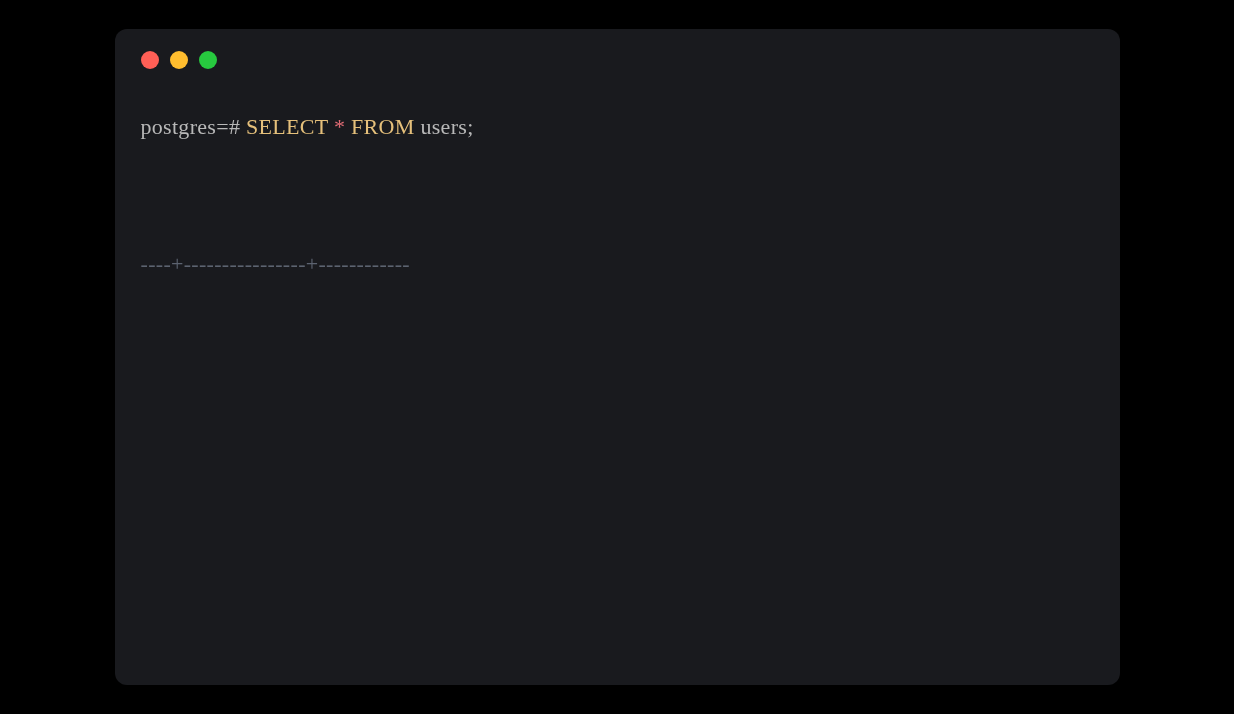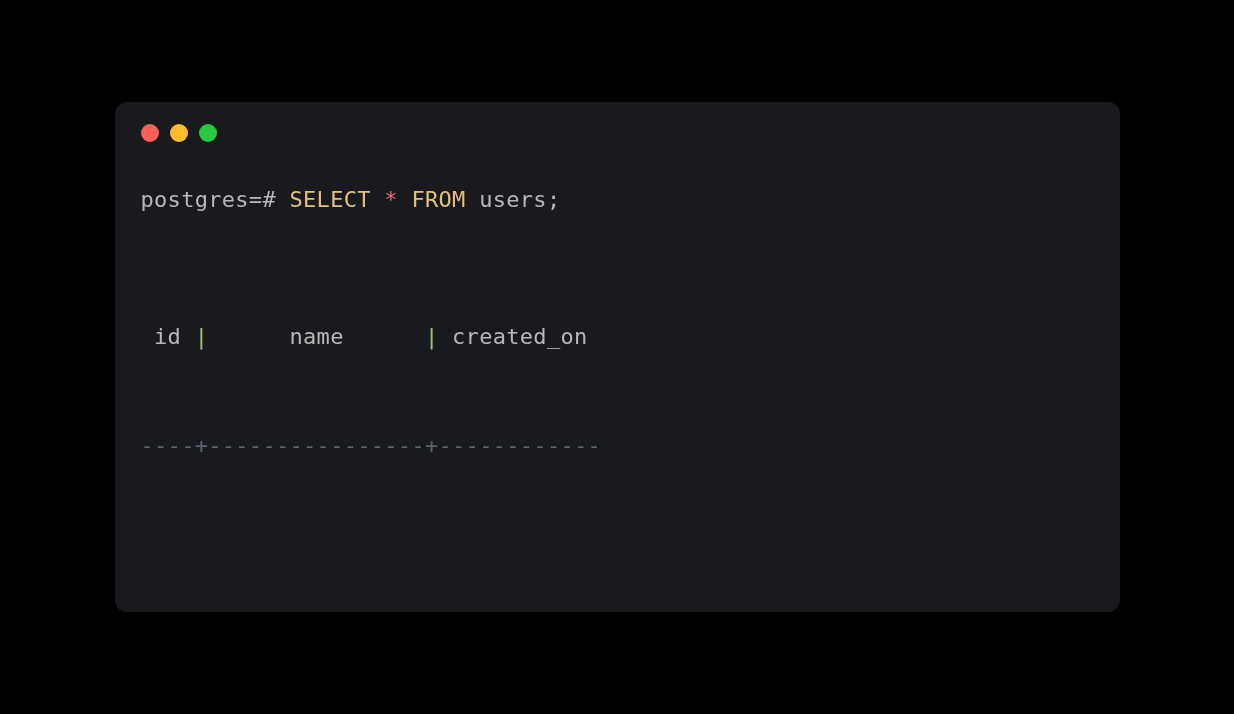--- a/index.html
+++ b/index.html
@@ -15,23 +15,24 @@
       display: flex;
       align-items: center;
       justify-content: center;
       font-family: 'SF Mono', 'Monaco', 'Menlo', 'Consolas', monospace;
     }
 
     .terminal-window {
       background-color: #191a1e;
       border-radius: 12px;
       width: 1005px;
-      height: 510px;
+      height: 656px;
       box-shadow: 0 20px 60px rgba(0, 0, 0, 0.5);
       overflow: hidden;
+      font-family: Liberation Serif, serif;
     }
 
     .window-controls {
       display: flex;
       gap: 11px;
       padding: 22px 26px 0 26px;
     }
 
     .window-dot {
       width: 18px;
@@ -106,21 +107,20 @@
   <div class="window-controls">
     <div class="window-dot dot-close"></div>
     <div class="window-dot dot-minimize"></div>
     <div class="window-dot dot-maximize"></div>
   </div>
 
   <div class="terminal-content">
     <div class="prompt-line"><span class="c-default">postgres=# </span><span class="c-keyword">SELECT</span><span class="c-default"> </span><span class="c-star">*</span><span class="c-default"> </span><span class="c-keyword">FROM</span><span class="c-default"> </span><span class="c-default">users;</span></div>
 
     <div class="table-output">
-      <div class="header-row"><span> id </span><span class="c-pipe">|</span><span>      name      </span><span class="c-pipe">|</span><span> created_on </span></div>
       <div class="c-divider"><span>----</span><span>+</span><span>----------------</span><span>+</span><span>------------</span></div>
       
       
       
       
       
     </div>
   </div>
 </div>
 

